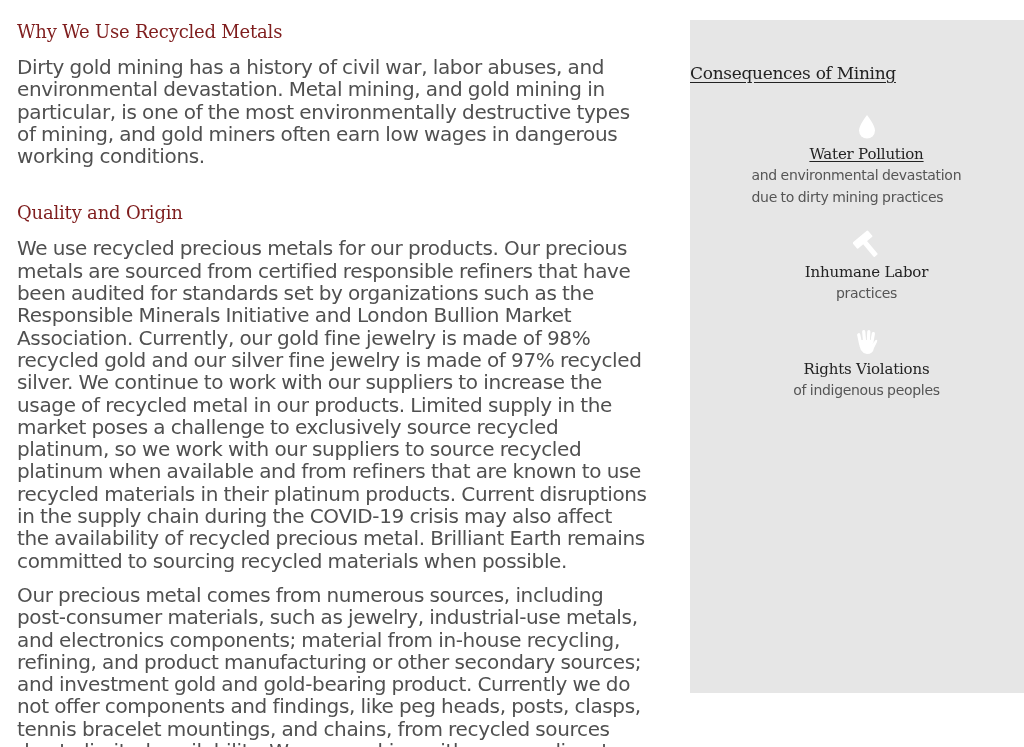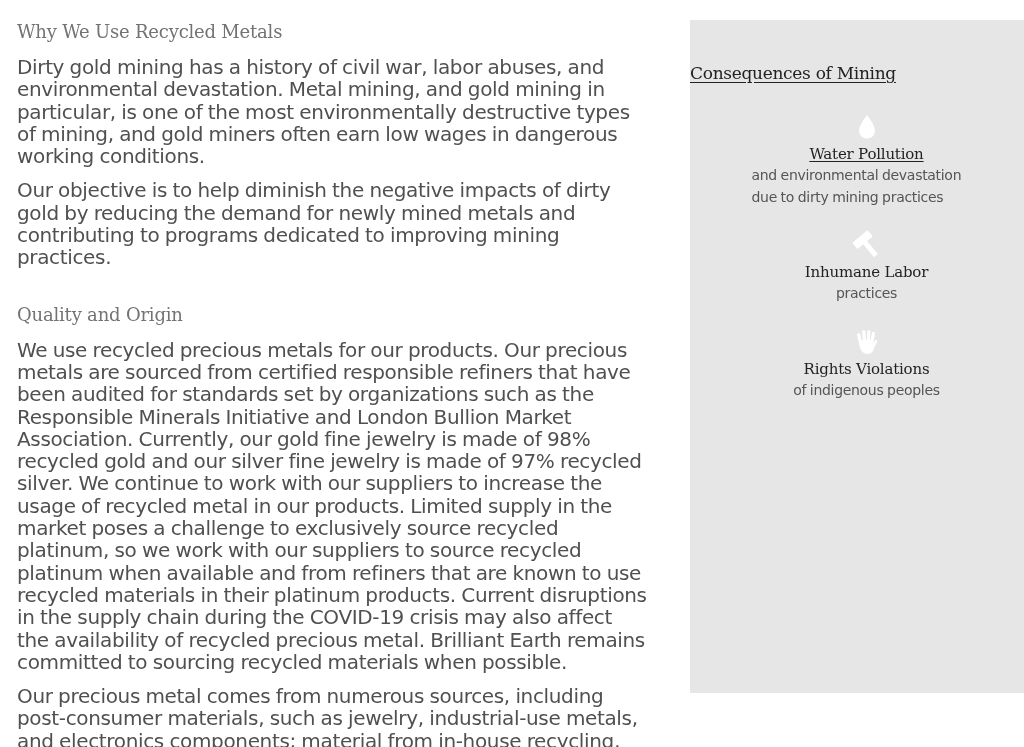--- a/index.html
+++ b/index.html
@@ -18,21 +18,21 @@
     .main {
       position: absolute;
       left: 17px;
       top: 18px;
       width: 632px;
     }
     .section-title {
       font-family: "DejaVu Serif", serif;
       font-size: 18px;
       font-weight: normal;
-      color: #737373;
+      color: #7f1d1d;
       margin: 0 0 10px 0;
       line-height: 28px;
       letter-spacing: -0.2px;
     }
     .para {
       font-size: 20px;
       line-height: 22.3px;
       margin: 0 0 12px 0;
       color: #505050;
       letter-spacing: -0.35px;
@@ -104,21 +104,20 @@
       word-spacing: -0.5px;
     }
   </style>
 </head>
 <body>
 
 <div class="main">
   <section class="section">
     <h2 class="section-title">Why We Use Recycled Metals</h2>
     <p class="para">Dirty gold mining has a history of civil war, labor abuses, and environmental devastation. Metal mining, and gold mining in particular, is one of the most environmentally destructive types of mining, and gold miners often earn low wages in dangerous working conditions.</p>
-    <p class="para">Our objective is to help diminish the negative impacts of dirty gold by reducing the demand for newly mined metals and contributing to programs dedicated to improving mining practices.</p>
   </section>
   <section class="section second">
     <h2 class="section-title">Quality and Origin</h2>
     <p class="para">We use recycled precious metals for our products. Our precious metals are sourced from certified responsible refiners that have been audited for standards set by organizations such as the Responsible Minerals Initiative and London Bullion Market Association. Currently, our gold fine jewelry is made of 98% recycled gold and our silver fine jewelry is made of 97% recycled silver. We continue to work with our suppliers to increase the usage of recycled metal in our products. Limited supply in the market poses a challenge to exclusively source recycled platinum, so we work with our suppliers to source recycled platinum when available and from refiners that are known to use recycled materials in their platinum products. Current disruptions in the supply chain during the COVID-19 crisis may also affect the availability of recycled precious metal. Brilliant Earth remains committed to sourcing recycled materials when possible.</p>
     <p class="para">Our precious metal comes from numerous sources, including post-consumer materials, such as jewelry, industrial-use metals, and electronics components; material from in-house recycling, refining, and product manufacturing or other secondary sources; and investment gold and gold-bearing product. Currently we do not offer components and findings, like peg heads, posts, clasps, tennis bracelet mountings, and chains, from recycled sources due to limited availability. We are working with our suppliers to increase the availability of these components made from recycled sources.</p>
   </section>
 </div>
 
 <aside class="panel">
   <div class="panel-title">Consequences of Mining</div>

